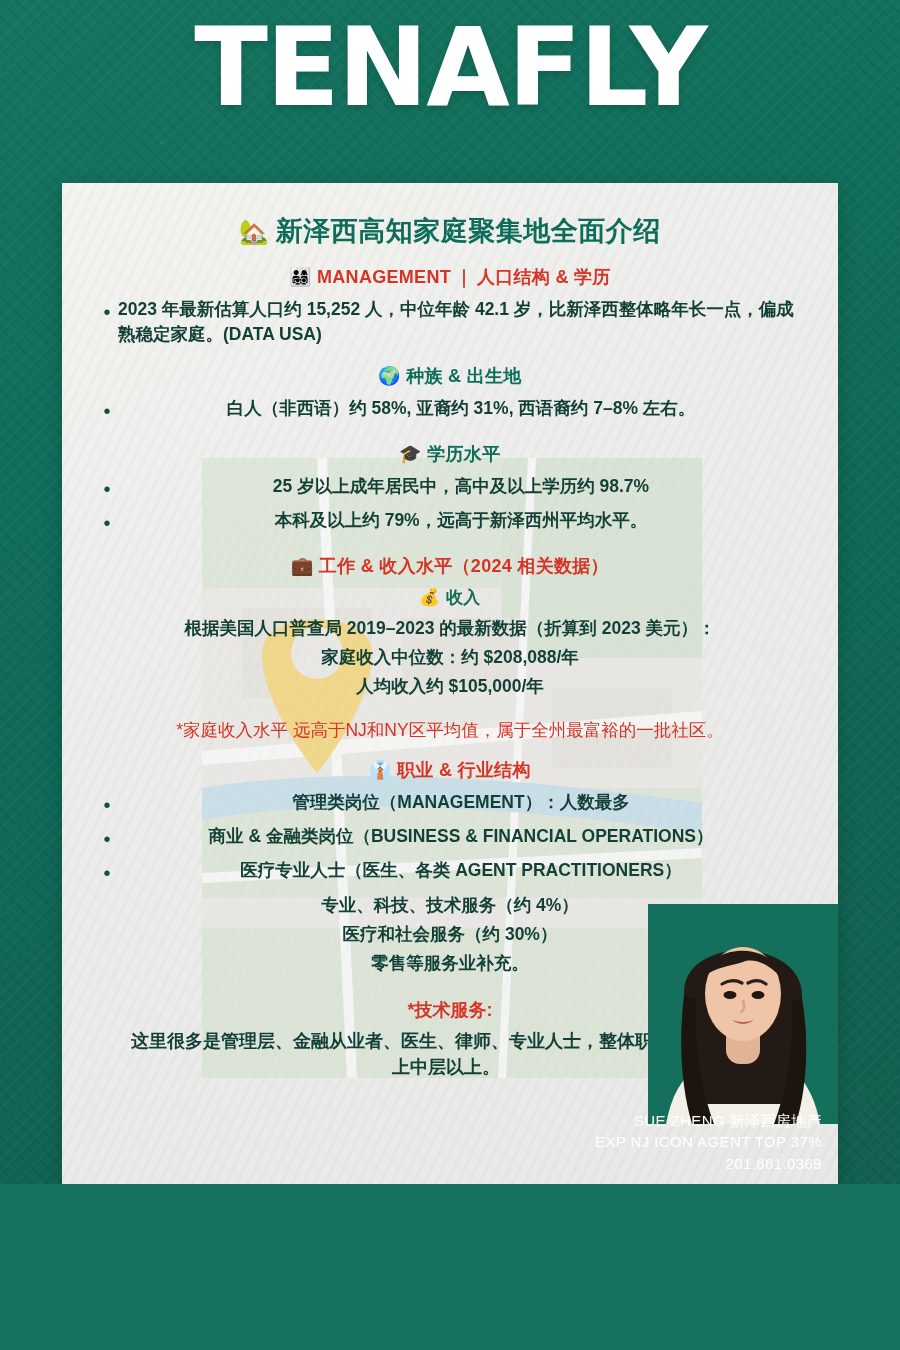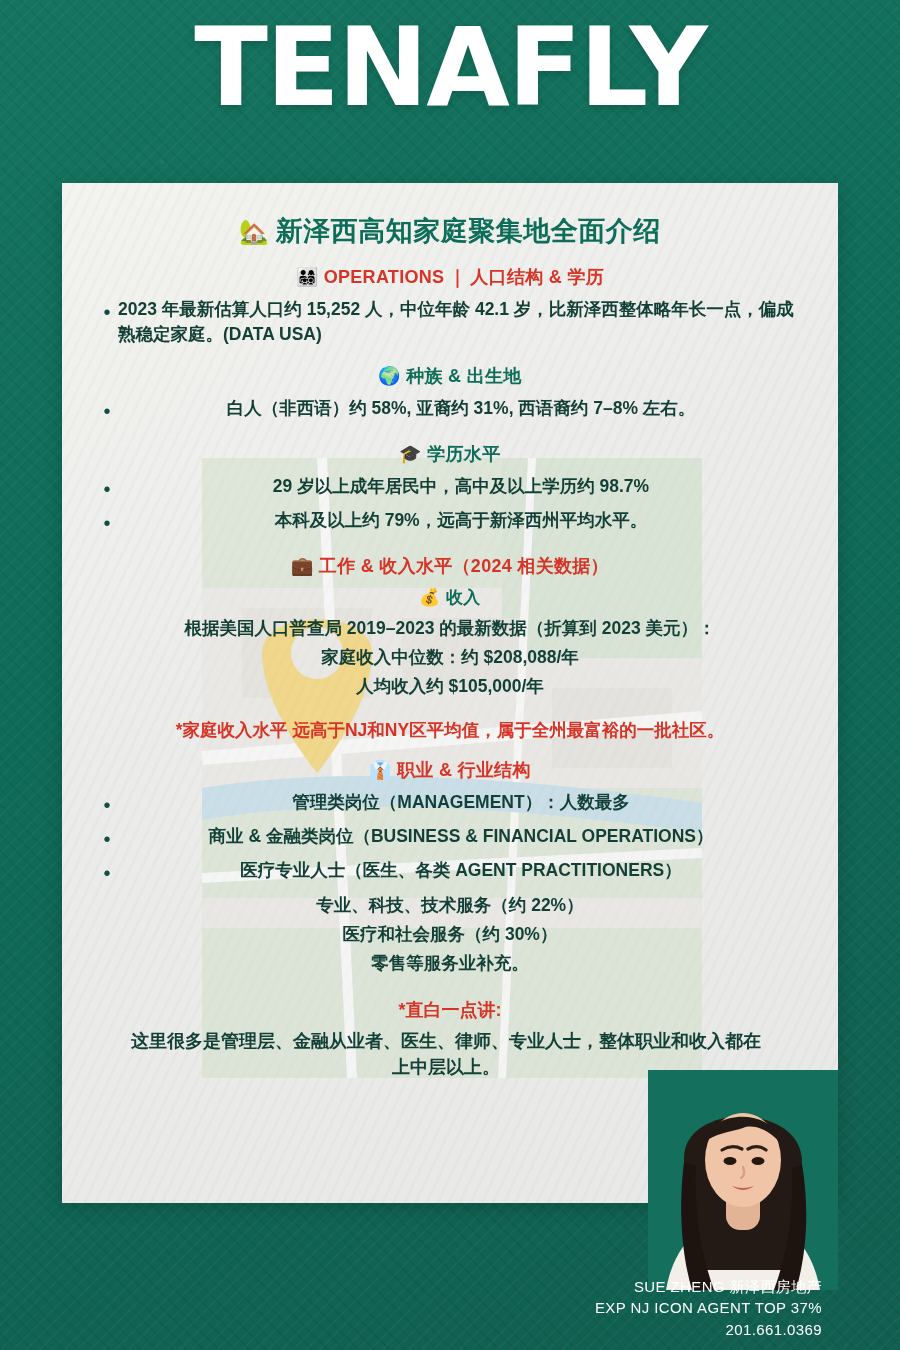--- a/index.html
+++ b/index.html
@@ -9,21 +9,21 @@
   body {
     width: 900px;
     height: 1350px;
     font-family: "Liberation Sans", sans-serif;
     background: #16725f;
     overflow: hidden;
   }
   .poster {
     position: relative;
     width: 900px;
-    height: 1350px;
+    height: 1184px;
     background:
       radial-gradient(circle at 18% 12%, rgba(255,255,255,0.05) 0 2px, transparent 2px),
       radial-gradient(circle at 62% 30%, rgba(255,255,255,0.04) 0 2px, transparent 2px),
       radial-gradient(circle at 82% 72%, rgba(255,255,255,0.05) 0 2px, transparent 2px),
       repeating-linear-gradient(135deg, rgba(255,255,255,0.028) 0 2px, transparent 2px 9px),
       repeating-linear-gradient(45deg, rgba(0,0,0,0.05) 0 2px, transparent 2px 11px),
       linear-gradient(160deg, #157460 0%, #0f6b58 45%, #115f50 100%);
     box-sizing: border-box;
     overflow: hidden;
     padding-left: 33px;
@@ -129,21 +129,21 @@
     text-align: center;
     font-size: 17.5px;
     line-height: 1.5;
     color: #123f36;
     font-weight: bold;
     margin: 3px 0;
   }
   .red-note {
     text-align: center;
     font-size: 17.5px;
-    font-weight: bold;
+    font-weight: normal;
     color: #d63426;
     margin: 18px 0 14px 0;
   }
   .red-head {
     text-align: center;
     font-size: 18px;
     font-weight: bold;
     color: #d63426;
     margin: 22px 0 6px 0;
   }
@@ -210,41 +210,41 @@
       <circle cx="115" cy="195" r="26" fill="#e7e5df"></circle>
     </svg>
 
     <div class="card-inner">
 
       <div class="card-title">
         <span class="emoji">🏡</span><span>新泽西高知家庭聚集地全面介绍</span>
       </div>
 
       <div class="section-head">
-        <span class="emoji">👨‍👩‍👧‍👦</span><span>OPERATIONS</span><span class="sep">｜</span><span>人口结构 &amp; 学历</span>
+        <span class="emoji">👨‍👩‍👧‍👦</span><span>MANAGEMENT</span><span class="sep">｜</span><span>人口结构 &amp; 学历</span>
       </div>
       <div class="bullet-row">
         <div class="bullet-dot">•</div>
         <div class="bullet-text">2023 年最新估算人口约 15,252 人，中位年龄 42.1 岁，比新泽西整体略年长一点，偏成熟稳定家庭。(DATA USA)</div>
       </div>
 
       <div class="section-head green">
         <span class="emoji">🌍</span><span>种族 &amp; 出生地</span>
       </div>
       <div class="bullet-row">
         <div class="bullet-dot">•</div>
         <div class="bullet-text center">白人（非西语）约 58%, 亚裔约 31%, 西语裔约 7–8% 左右。</div>
       </div>
 
       <div class="section-head green">
         <span class="emoji">🎓</span><span>学历水平</span>
       </div>
       <div class="bullet-row">
         <div class="bullet-dot">•</div>
-        <div class="bullet-text center">29 岁以上成年居民中，高中及以上学历约 98.7%</div>
+        <div class="bullet-text center">25 岁以上成年居民中，高中及以上学历约 98.7%</div>
       </div>
       <div class="bullet-row">
         <div class="bullet-dot">•</div>
         <div class="bullet-text center">本科及以上约 79%，远高于新泽西州平均水平。</div>
       </div>
 
       <div class="section-head">
         <span class="emoji">💼</span><span>工作 &amp; 收入水平（2024 相关数据）</span>
       </div>
       <div class="section-head green sub">
@@ -263,25 +263,25 @@
         <div class="bullet-text center">管理类岗位（MANAGEMENT）：人数最多</div>
       </div>
       <div class="bullet-row">
         <div class="bullet-dot">•</div>
         <div class="bullet-text center">商业 &amp; 金融类岗位（BUSINESS &amp; FINANCIAL OPERATIONS）</div>
       </div>
       <div class="bullet-row">
         <div class="bullet-dot">•</div>
         <div class="bullet-text center">医疗专业人士（医生、各类 AGENT PRACTITIONERS）</div>
       </div>
-      <div class="plain-line">专业、科技、技术服务（约 22%）</div>
+      <div class="plain-line">专业、科技、技术服务（约 4%）</div>
       <div class="plain-line">医疗和社会服务（约 30%）</div>
       <div class="plain-line">零售等服务业补充。</div>
 
-      <div class="red-head">*直白一点讲:</div>
+      <div class="red-head">*技术服务:</div>
       <div class="closing">这里很多是管理层、金融从业者、医生、律师、专业人士，整体职业和收入都在上中层以上。</div>
 
     </div>
   </div>
 
   <div class="agent">
     <svg width="190" height="220" viewBox="0 0 190 220" xmlns="http://www.w3.org/2000/svg">
       <defs>
         <clipPath id="agentClip">
           <rect x="0" y="0" width="190" height="220"></rect>

